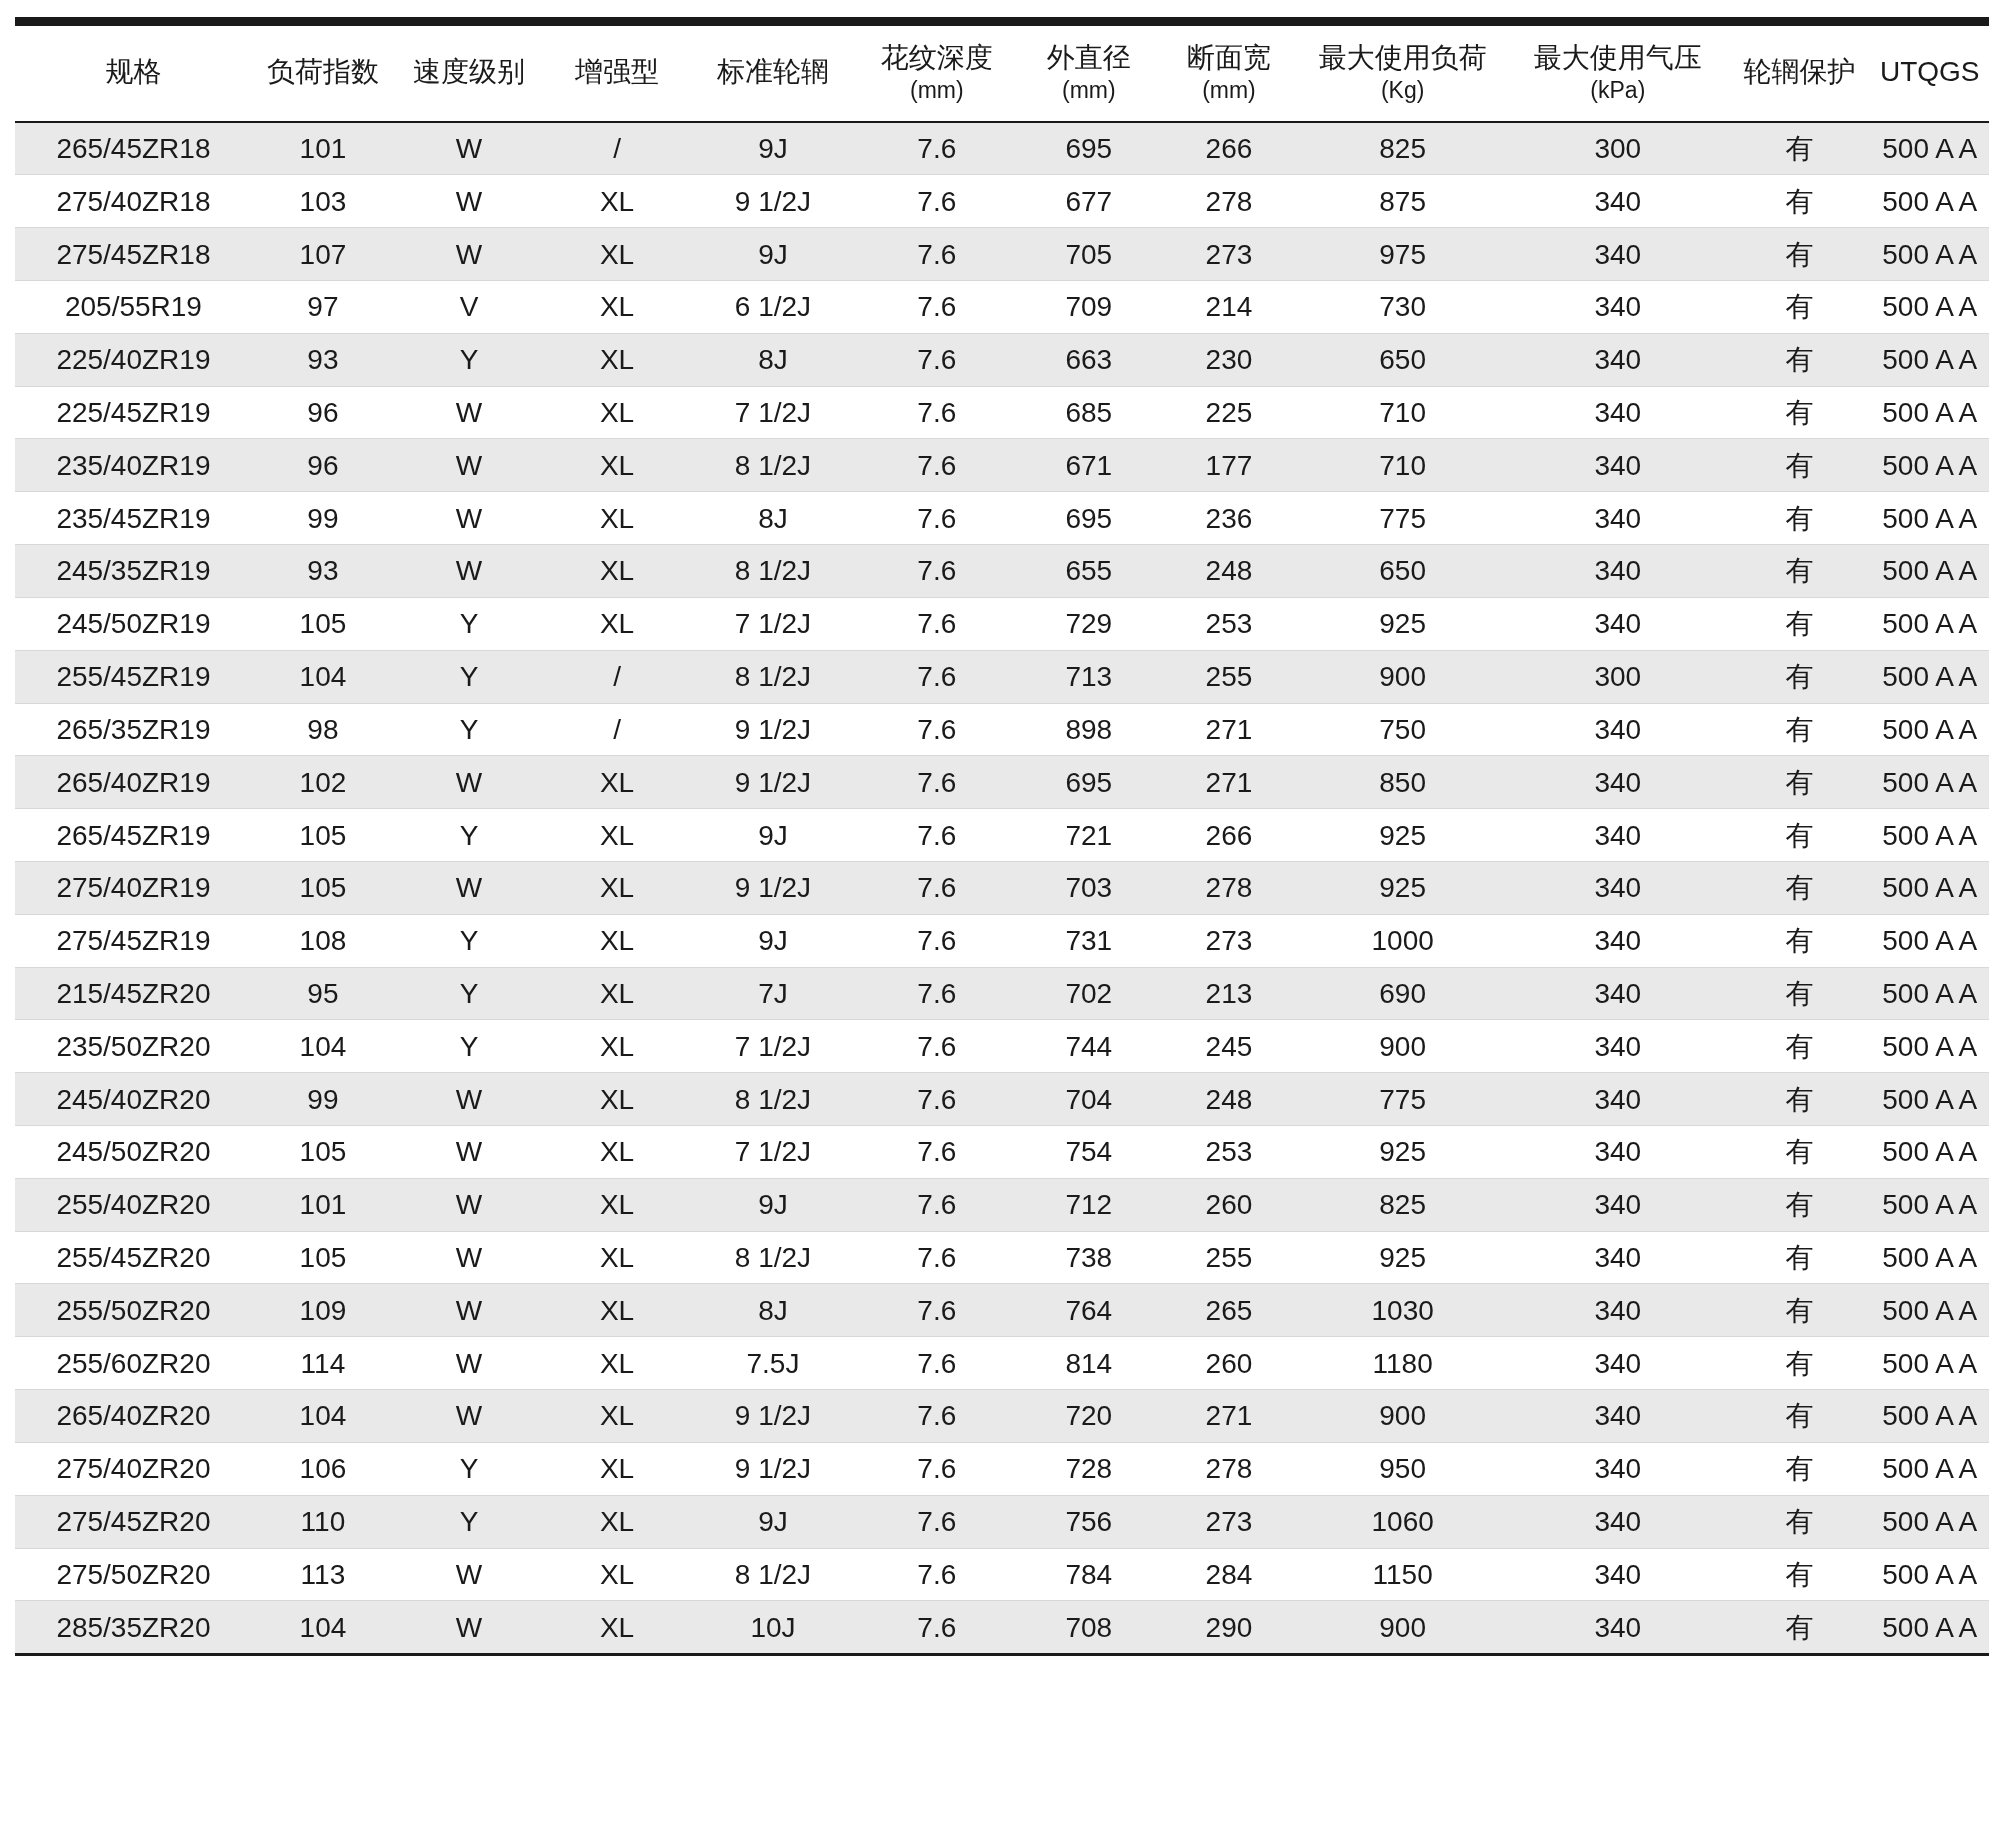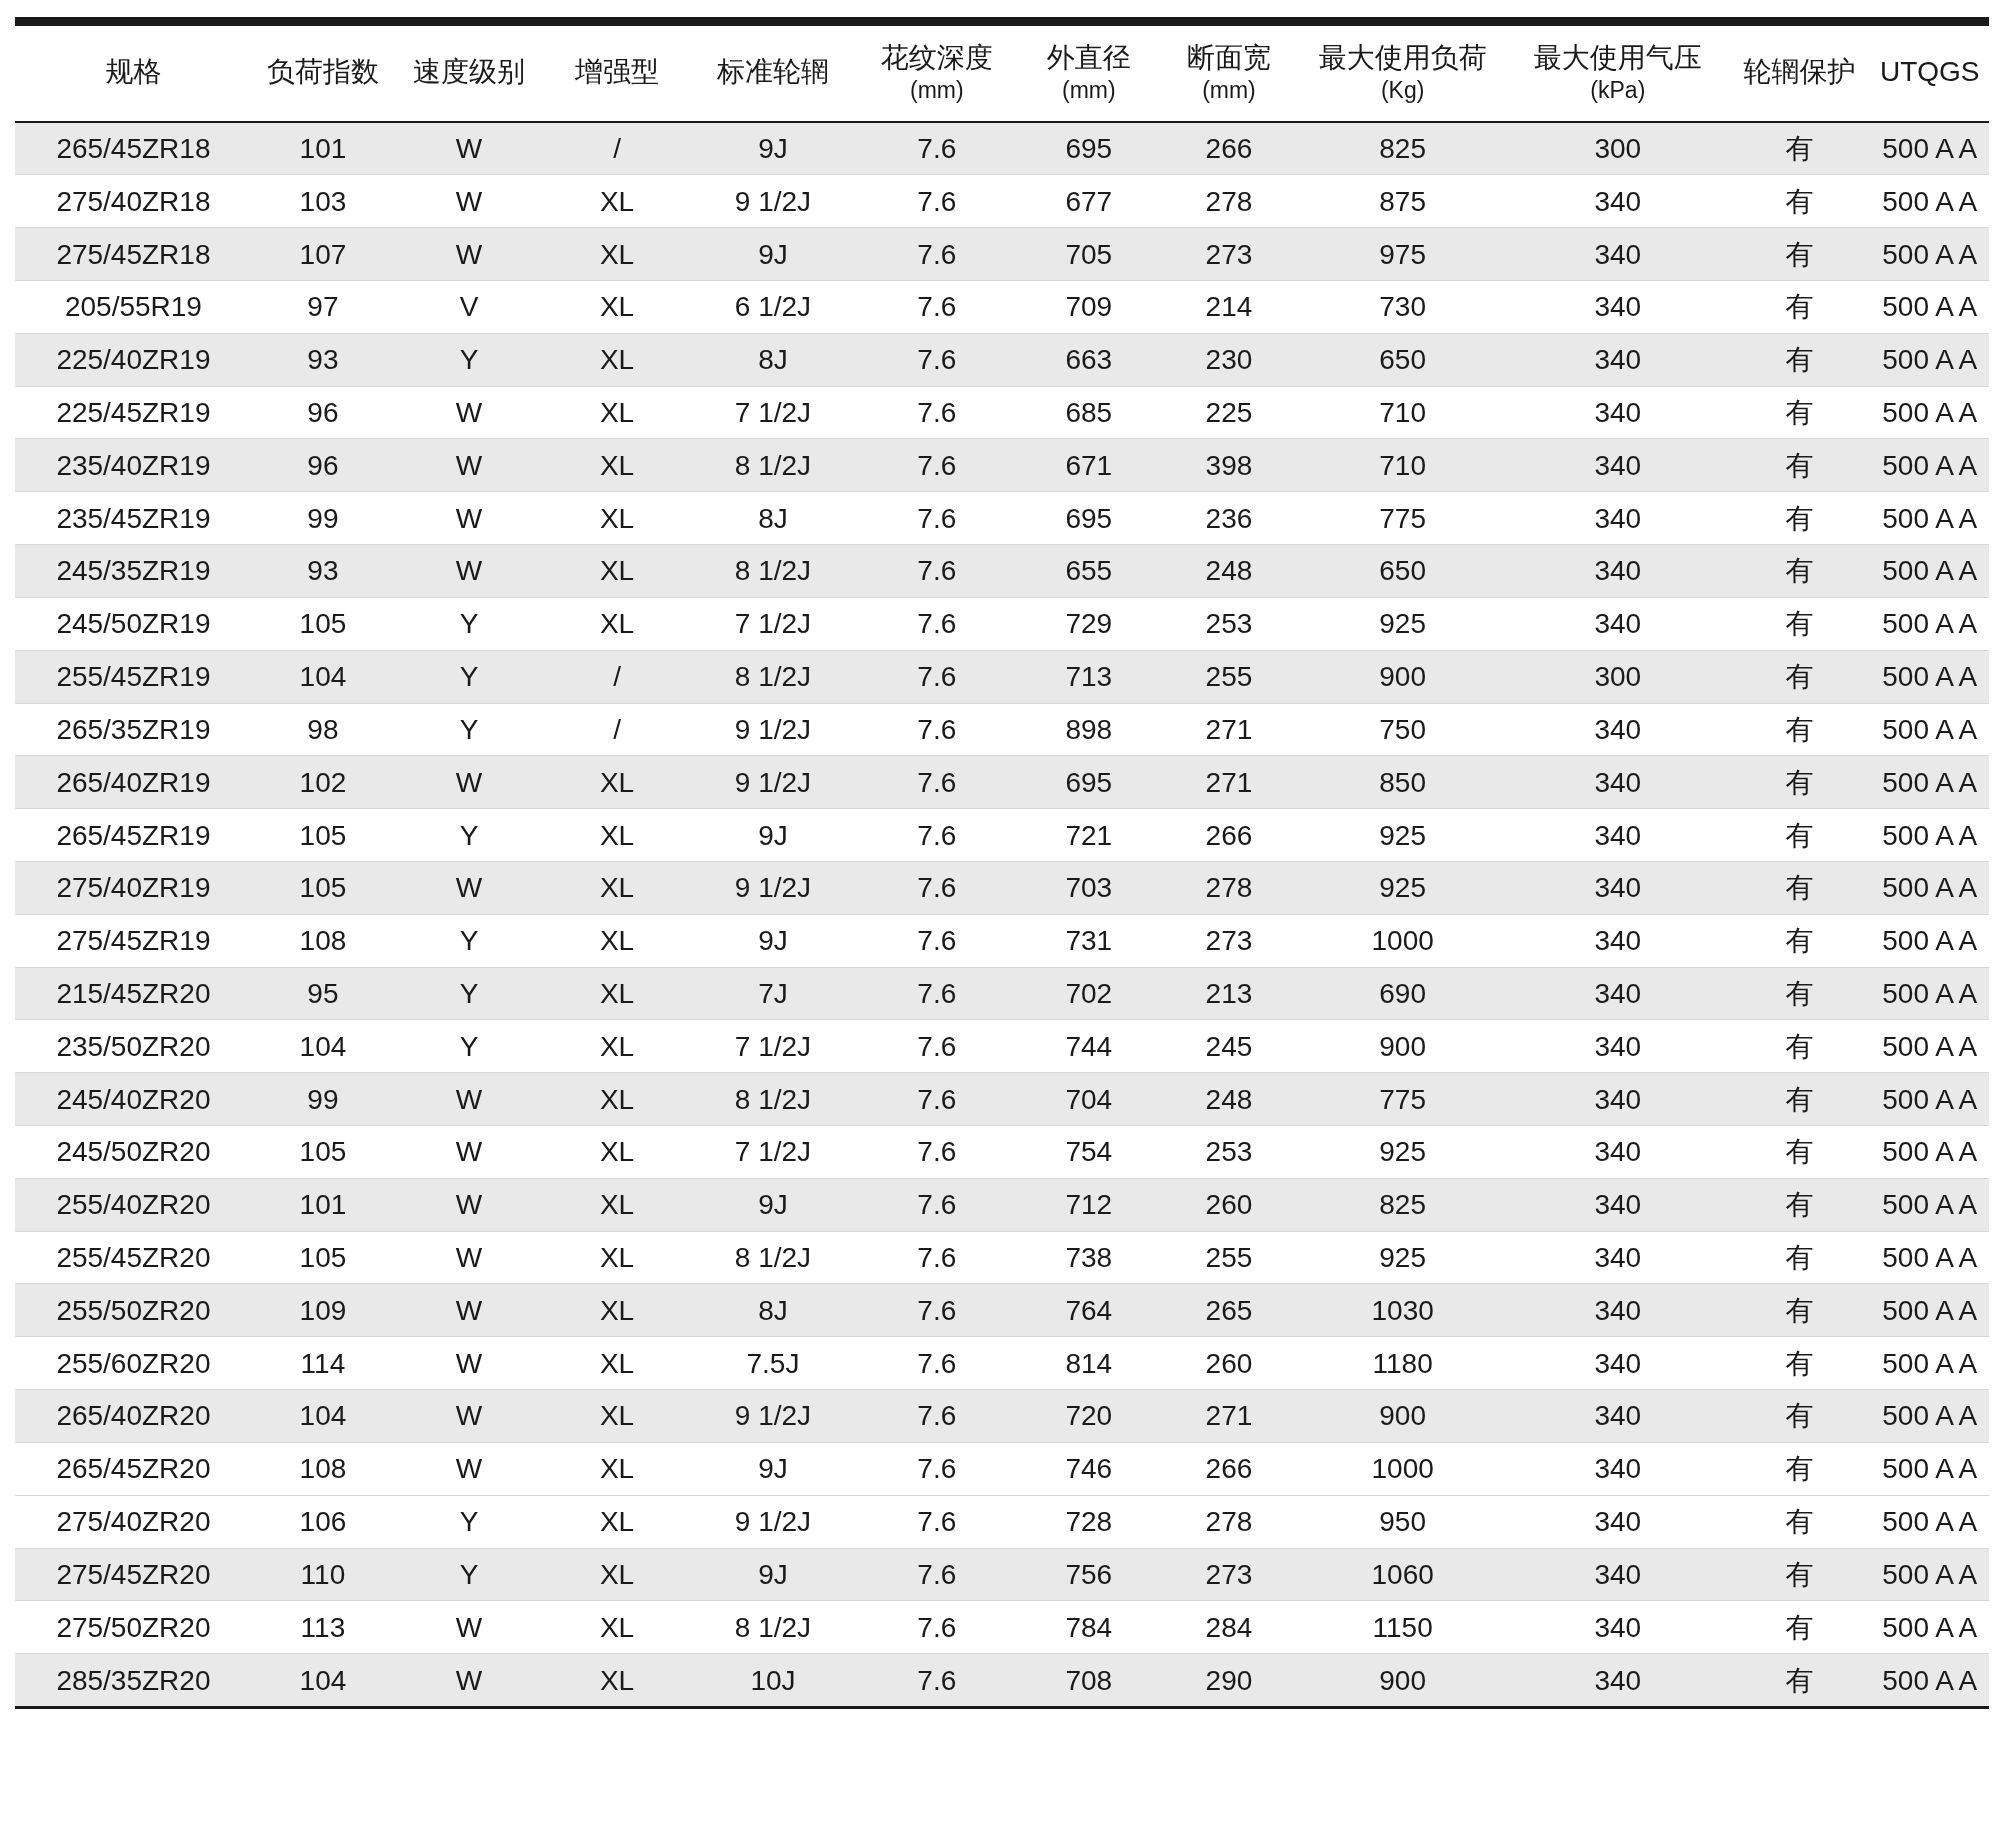--- a/index.html
+++ b/index.html
@@ -239,21 +239,21 @@
           <td>500 A A</td>
         </tr>
         <tr class="odd">
           <td>235/40ZR19</td>
           <td>96</td>
           <td>W</td>
           <td>XL</td>
           <td>8 1/2J</td>
           <td>7.6</td>
           <td>671</td>
-          <td>398</td>
+          <td>177</td>
           <td>710</td>
           <td>340</td>
           <td>有</td>
           <td>500 A A</td>
         </tr>
         <tr class="even">
           <td>235/45ZR19</td>
           <td>99</td>
           <td>W</td>
           <td>XL</td>
@@ -493,34 +493,20 @@
         <tr class="odd">
           <td>265/40ZR20</td>
           <td>104</td>
           <td>W</td>
           <td>XL</td>
           <td>9 1/2J</td>
           <td>7.6</td>
           <td>720</td>
           <td>271</td>
           <td>900</td>
-          <td>340</td>
-          <td>有</td>
-          <td>500 A A</td>
-        </tr>
-        <tr class="even">
-          <td>265/45ZR20</td>
-          <td>108</td>
-          <td>W</td>
-          <td>XL</td>
-          <td>9J</td>
-          <td>7.6</td>
-          <td>746</td>
-          <td>266</td>
-          <td>1000</td>
           <td>340</td>
           <td>有</td>
           <td>500 A A</td>
         </tr>
         <tr class="even">
           <td>275/40ZR20</td>
           <td>106</td>
           <td>Y</td>
           <td>XL</td>
           <td>9 1/2J</td>

